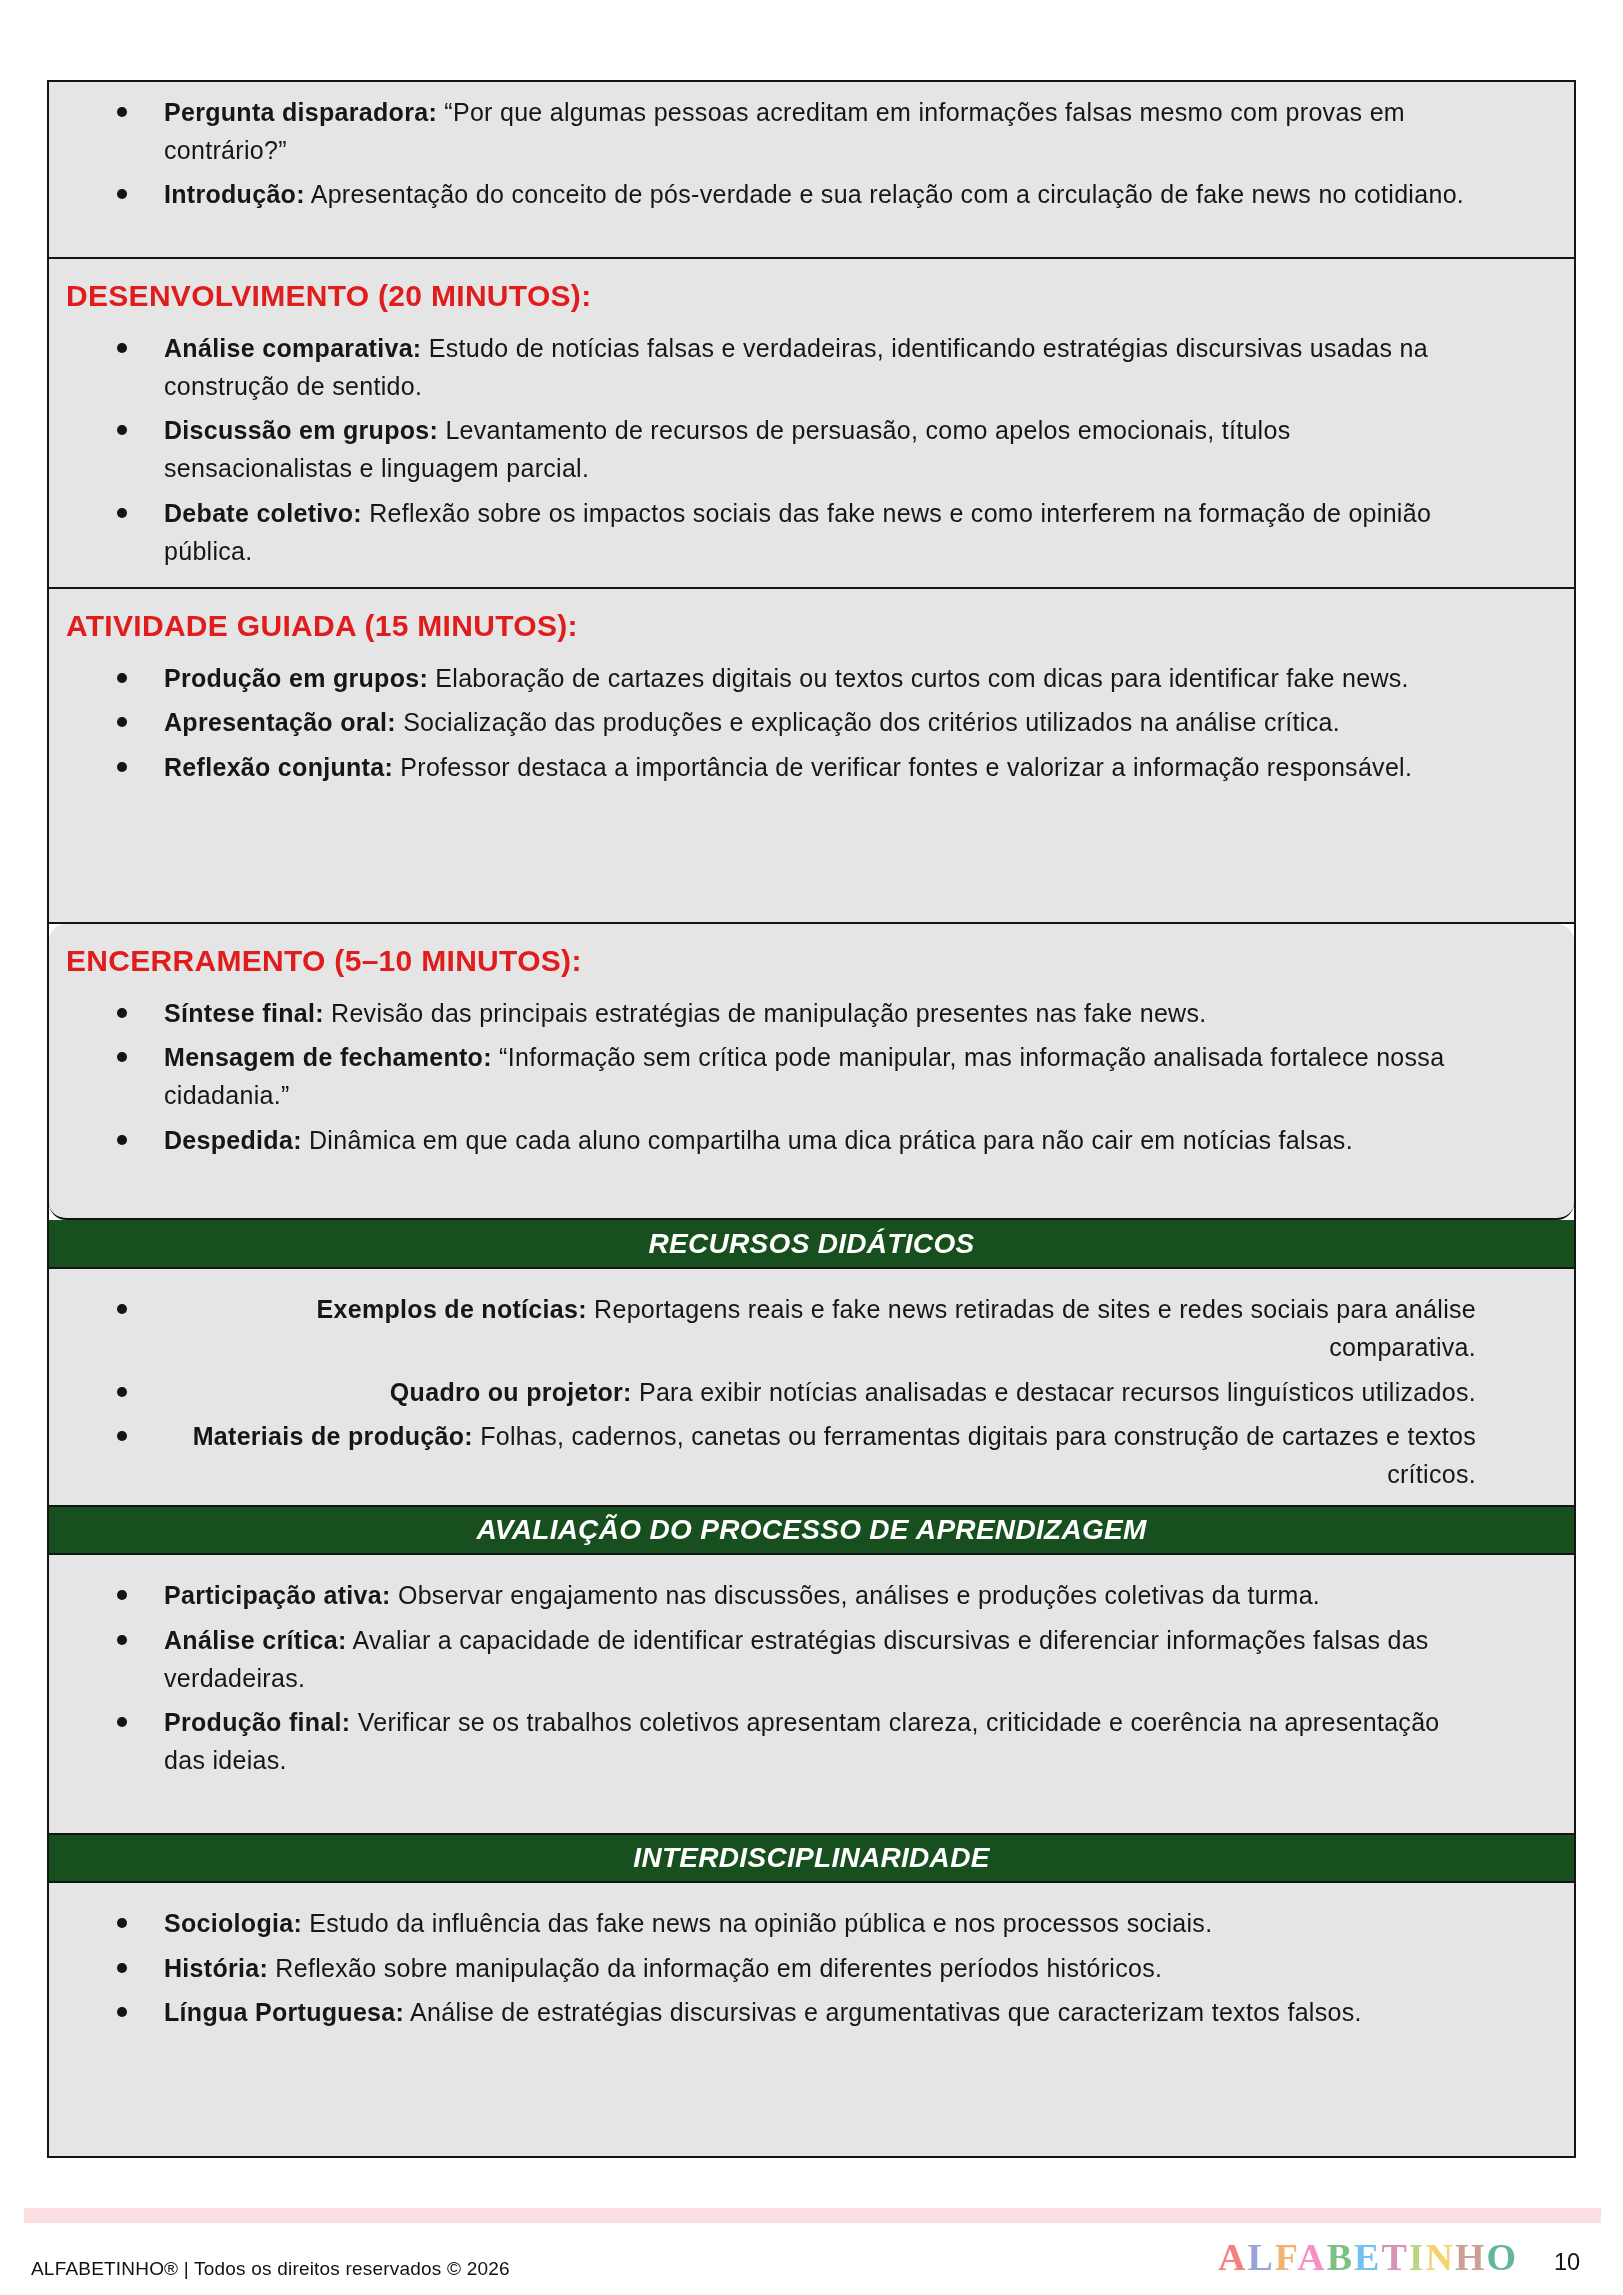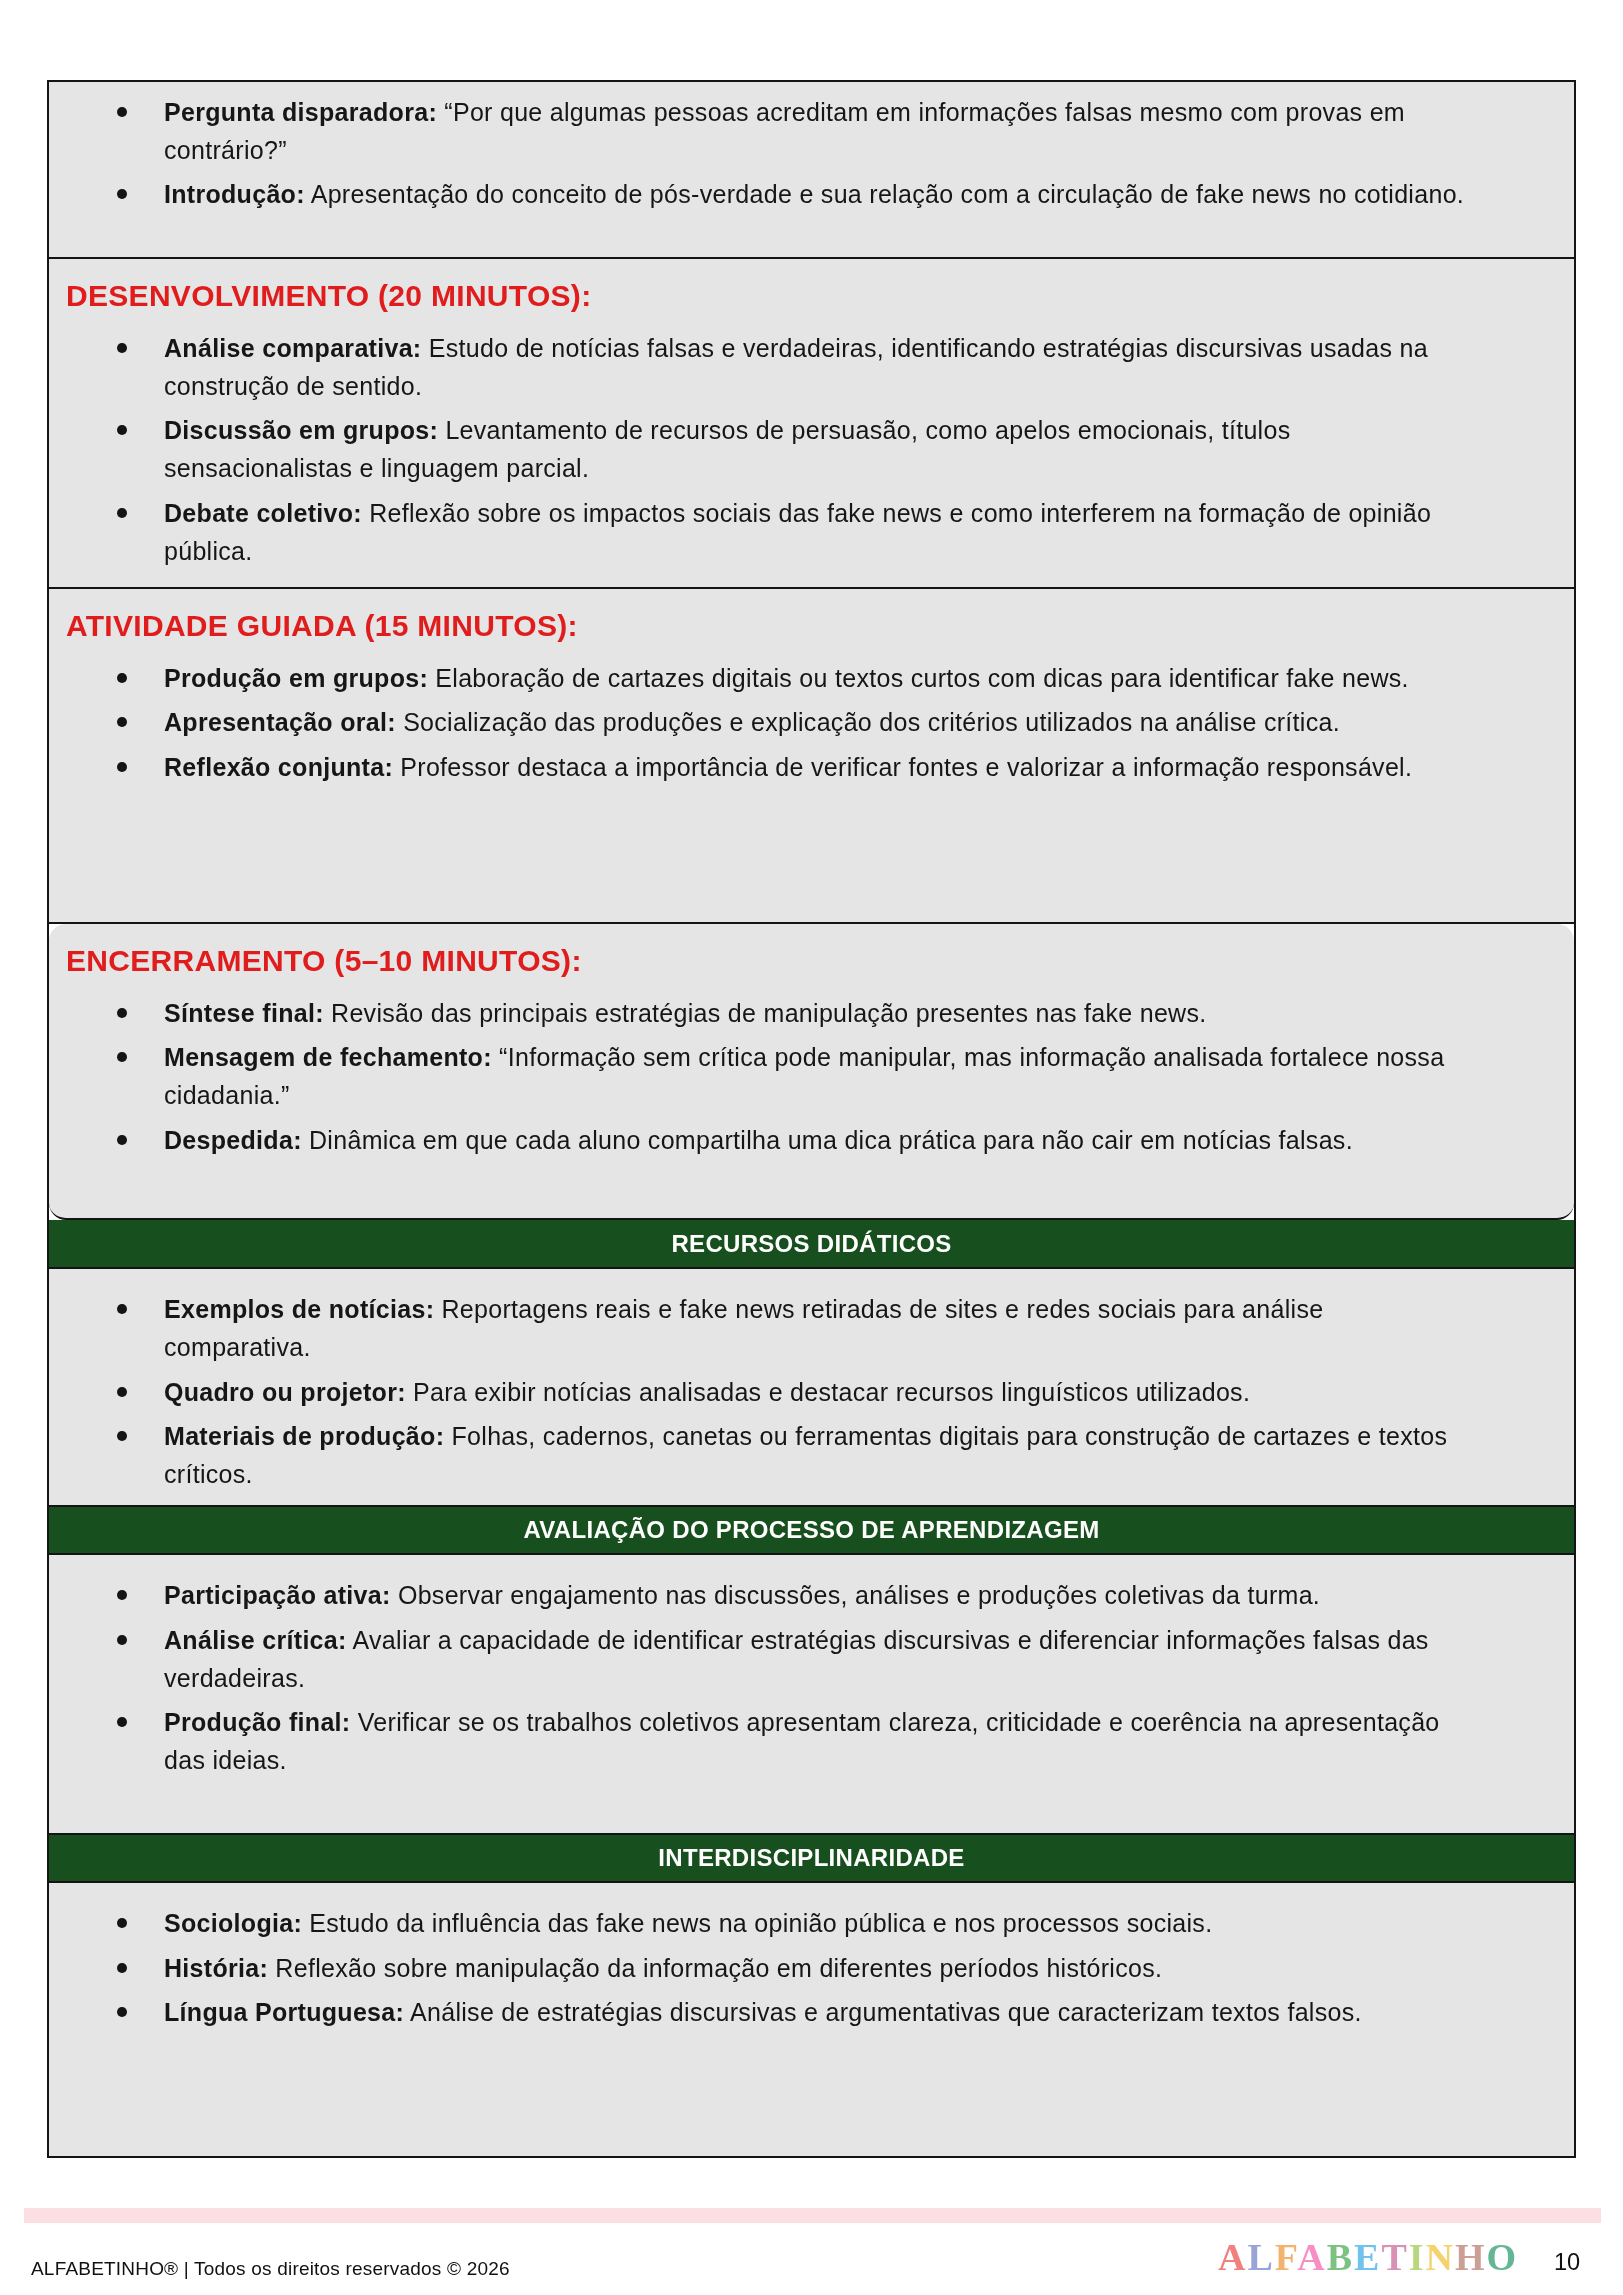--- a/index.html
+++ b/index.html
@@ -27,23 +27,23 @@
   ul.bullets strong{font-weight:700;}
   
   .sec-intro{height:177px;padding-top:10.5px;}
   .sec-desenvolvimento{height:330px;padding-top:19.6px;}
   .sec-atividade{height:335px;padding-top:19.6px;}
   .sec-encerramento{height:296px;padding-top:19.6px;border-radius:17px;}
   .band{height:49px;background:#184f1e;display:flex;align-items:center;justify-content:center;}
   .band.b2{height:48px;}
   .band.b3{height:48px;}
   .band-title{
-    color:#ffffff;font-size:24px;font-weight:700;letter-spacing:0.3px;text-align:center;
+    color:#ffffff;font-size:28px;font-weight:700;letter-spacing:0.3px;text-align:center;font-style:italic;
   }
-  .sec-recursos{height:238px;padding-top:21px;}
+  .sec-recursos{height:238px;padding-top:21px;text-align:right;}
   .sec-avaliacao{height:280px;padding-top:21px;}
   .sec-interdisciplinaridade{height:273px;padding-top:21px;}
   .header-red{
     color:#e01c1c;font-size:30px;font-weight:700;line-height:1.1;
     margin:0 0 17px 0;padding-left:17px;letter-spacing:0.3px;
   }
   
   .pink-strip{position:absolute;left:23.6px;right:22px;top:2208px;height:15px;background:#fcdfe2;}
   .footer-copy{position:absolute;left:31px;top:2249px;font-size:19px;letter-spacing:0.2px;color:#111;margin-top:9px;}
   .brand{position:absolute;left:1218px;top:2235px;font-family:"Liberation Serif", serif;font-weight:700;font-size:38px;letter-spacing:2px;white-space:nowrap;}

